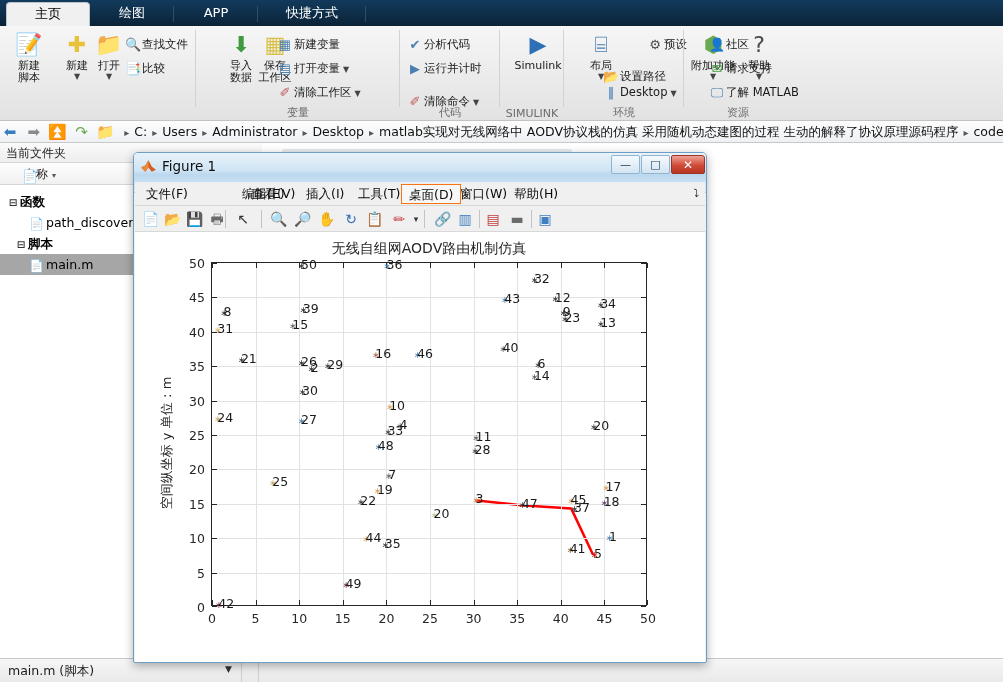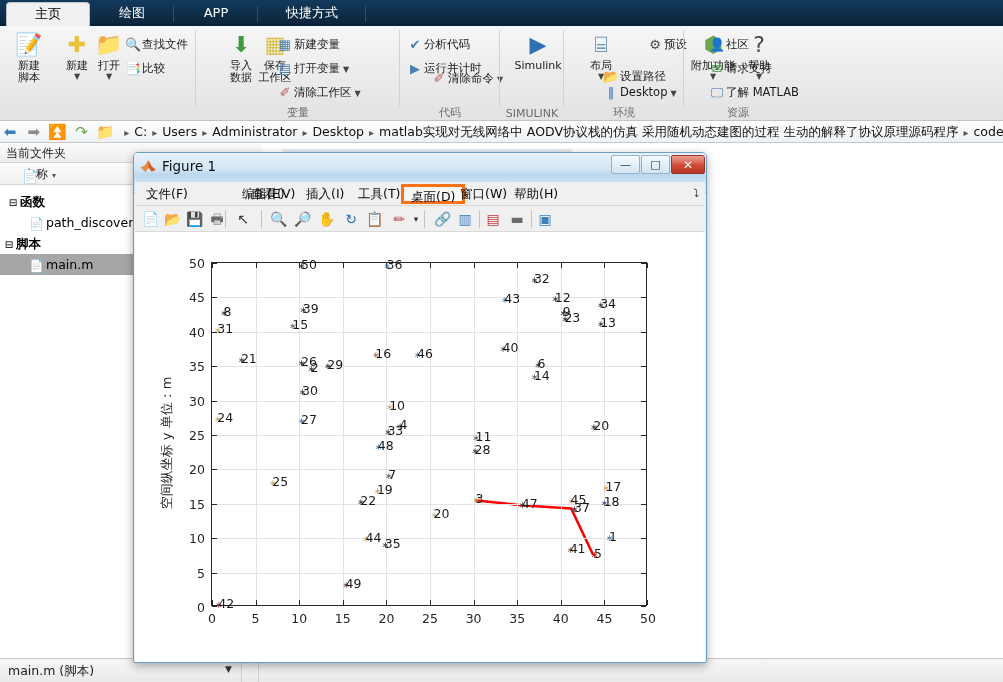--- a/index.html
+++ b/index.html
@@ -133,21 +133,21 @@
   #w-close .g { color:#ffffff; font-weight:bold; font-size:12px; }
 
   #figmenubar {
     position:absolute; left:1px; top:29px; width:570px; height:24px;
     background:#f0f0f0; border-bottom:1px solid #d8d8d8;
   }
   .fmenu {
     position:absolute; top:2px; height:20px; line-height:20px; padding:0 7px;
     font-size:12.5px; color:#0a0a0a; cursor:default; white-space:nowrap;
   }
-  .fmenu.boxed { border:3px solid #f97316; background:#f7f7f7; }
+  .fmenu.boxed { border:1px solid #f97316; background:#f7f7f7; }
   #fmenu-expand { position:absolute; right:6px; top:5px; font-size:11px; color:#222; }
 
   #figtoolbar {
     position:absolute; left:1px; top:53px; width:570px; height:26px;
     background:#f0f0f0; border-bottom:1px solid #d8d8d8;
   }
   .ftbtn { position:absolute; top:3px; width:20px; height:20px; line-height:20px;
            text-align:center; font-size:14px; cursor:default; }
   .ftsep { position:absolute; top:4px; width:1px; height:18px; background:#c4c4c4; }
 
@@ -237,21 +237,21 @@
       </div>
       <div class="smbtn" style="left: 80px; top: 8px;"><span class="ico" style="color: rgb(74, 127, 176);">▦</span><span>新建变量</span></div>
       <div class="smbtn" style="left: 80px; top: 32px;"><span class="ico" style="color: rgb(74, 127, 176);">▤</span><span>打开变量</span><span class="caret">▼</span></div>
       <div class="smbtn" style="left: 80px; top: 56px;"><span class="ico" style="color: rgb(192, 90, 90);">✐</span><span>清除工作区</span><span class="caret">▼</span></div>
       <div class="gname">变量</div>
       <i class="gsep"></i>
     </div>
     <div class="rgroup" style="left: 400px; width: 100px;">
       <div class="smbtn" style="left: 6px; top: 8px;"><span class="ico" style="color: rgb(74, 127, 176);">✔</span><span>分析代码</span></div>
       <div class="smbtn" style="left: 6px; top: 32px;"><span class="ico" style="color: rgb(74, 127, 176);">▶</span><span>运行并计时</span></div>
-      <div class="smbtn" style="left: 6px; top: 42px; margin-left: 24px;"><span class="ico" style="color: rgb(192, 90, 90);">✐</span><span>清除命令</span><span class="caret">▼</span></div>
+      <div class="smbtn" style="left: 6px; top: 65px;"><span class="ico" style="color: rgb(192, 90, 90);">✐</span><span>清除命令</span><span class="caret">▼</span></div>
       <div class="gname">代码</div>
       <i class="gsep"></i>
     </div>
     <div class="rgroup" style="left: 500px; width: 64px;">
       <div class="bigbtn" style="left: 10px; top: 4px; width: 56px;">
         <span class="glyph" style="color: rgb(47, 111, 181);">▶</span>
         <span class="lbl">Simulink</span>
       </div>
       <div class="gname">SIMULINK</div>
       <i class="gsep"></i>
@@ -297,21 +297,21 @@
 
 <div id="cfpanel">
   <div id="cfhead">当前文件夹</div>
   <div id="cfcolhead">
     <span class="fileico">📄</span>
     <span>名称</span><span class="sortcaret">▾</span>
   </div>
   <div id="cftree">
       <div class="treerow grp" style="top: 48px; left: 0px; padding-left: 6px;"><span class="exp">⊟</span><span>函数</span></div>
       <div class="treerow" style="top: 69px; left: 0px; padding-left: 28px;"><span class="tico" style="color: rgb(200, 146, 74);">📄</span><span>path_discovery.m</span></div>
-      <div class="treerow grp" style="top: 90px; left: 0px; padding-left: 2px;"><span class="exp">⊟</span><span>脚本</span></div>
+      <div class="treerow grp" style="top: 90px; left: 12px; padding-left: 2px;"><span class="exp">⊟</span><span>脚本</span></div>
       <div class="treerow sel" style="top: 111px; left: 0px; padding-left: 28px;"><span class="tico" style="color: rgb(200, 146, 74);">📄</span><span>main.m</span></div>
     </div>
 </div>
 
 <div id="rightpane">
   <div class="blurline" style="left:20px; top:6px; width:290px; height:9px;"></div>
   <div class="blurline" style="left:20px; top:22px; width:210px; height:9px;"></div>
 </div>
 
 <div id="statusbar">
@@ -371,20 +371,21 @@
       <div class="ftbtn" style="left: 254px; color: rgb(192, 64, 64);">✏</div>
       <div class="ftbtn" style="left: 276px; color: rgb(51, 51, 51); width: 10px; font-size: 9px;">▾</div>
       <div class="ftbtn" style="left: 298px; color: rgb(74, 127, 176);">🔗</div>
       <div class="ftbtn" style="left: 320px; color: rgb(63, 127, 191);">▥</div>
       <div class="ftbtn" style="left: 348px; color: rgb(192, 59, 59);">▤</div>
       <div class="ftbtn" style="left: 372px; color: rgb(106, 106, 106);">▬</div>
       <div class="ftbtn" style="left: 400px; color: rgb(63, 127, 191);">▣</div>
     </div>
 
   <div id="figcanvas">
+    <div id="plottitle">无线自组网AODV路由机制仿真</div>
     <div id="plotarea">
       <svg id="routesvg" viewBox="0 0 436 344" preserveAspectRatio="none">
           <polyline points="262.472,237.36 308.688,242.176 359.264,245.61599999999999 381.064,291.712" fill="none" stroke="#ff0000" stroke-width="2.5" stroke-linejoin="round"></polyline>
         </svg>
     <div class="tick xt" style="left: 0px;"></div>
         <div class="tick xt top" style="left: 0px;"></div>
         <div class="xlab" style="left: 0px;">0</div>
         <div class="gl v" style="left: 43.6px;"></div>
         <div class="tick xt" style="left: 43.6px;"></div>
         <div class="tick xt top" style="left: 43.6px;"></div>

